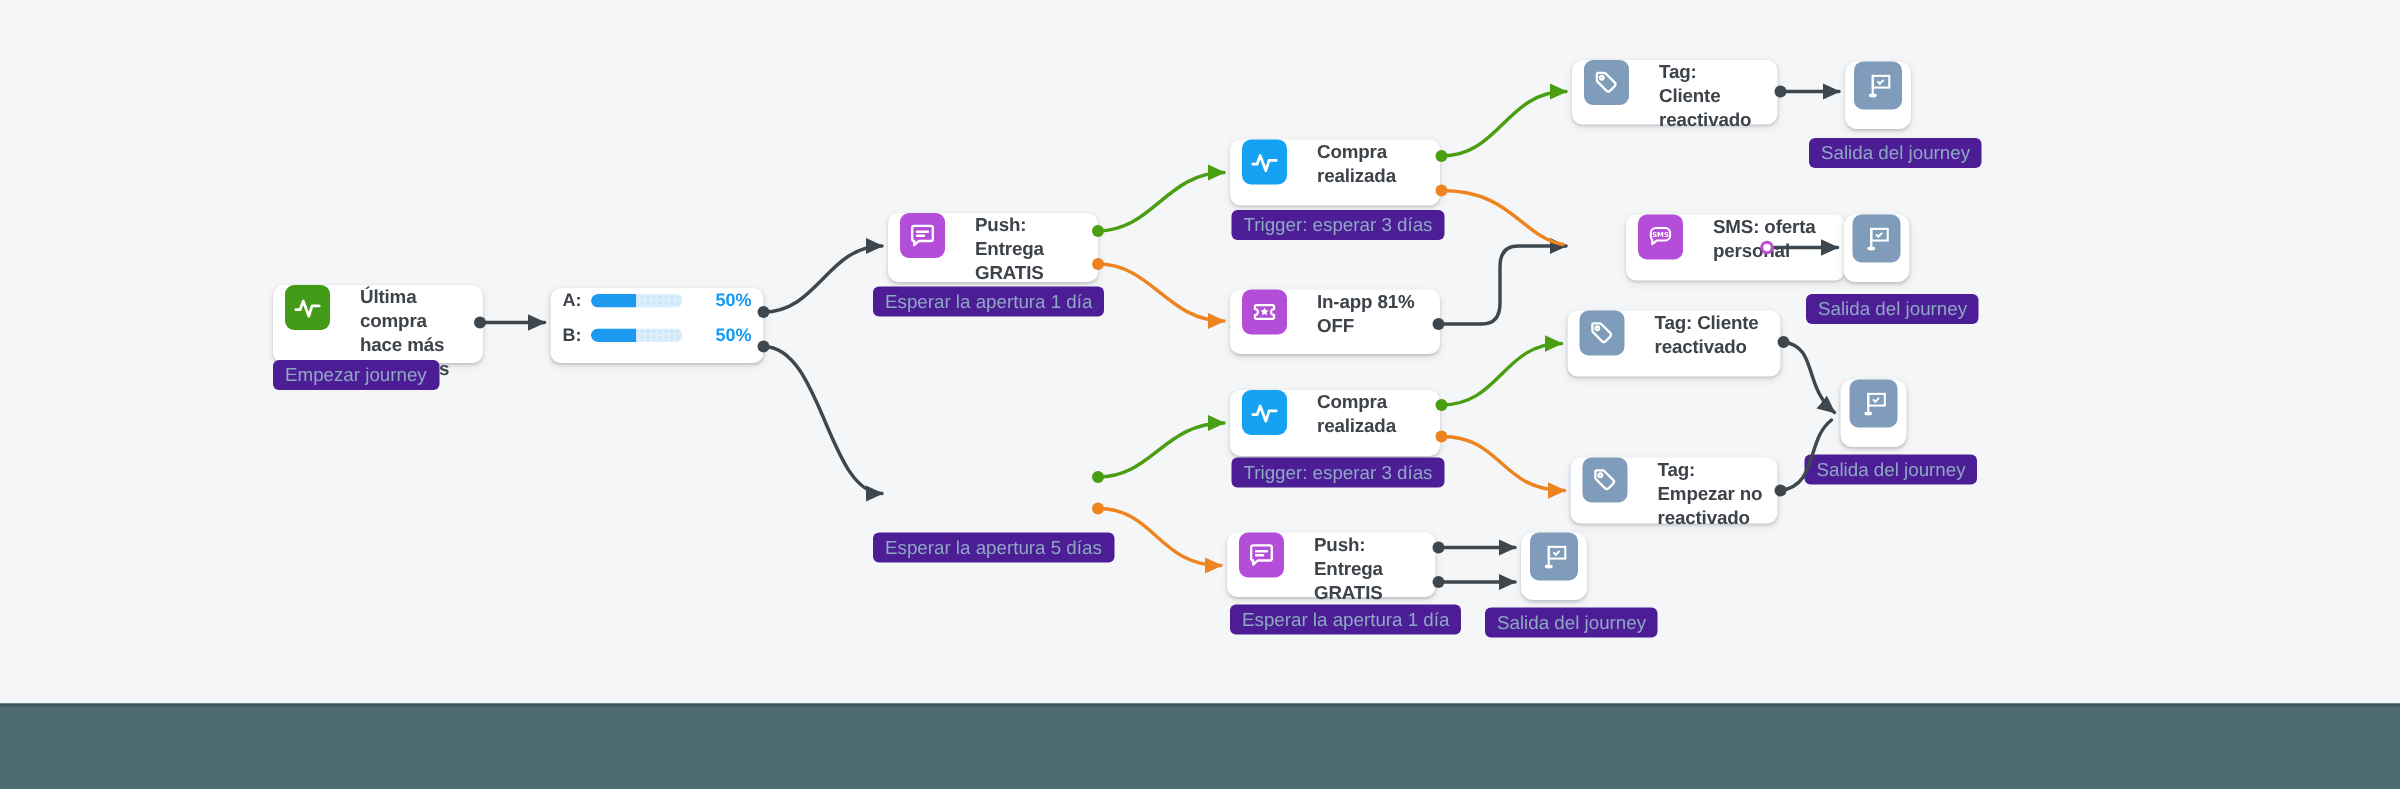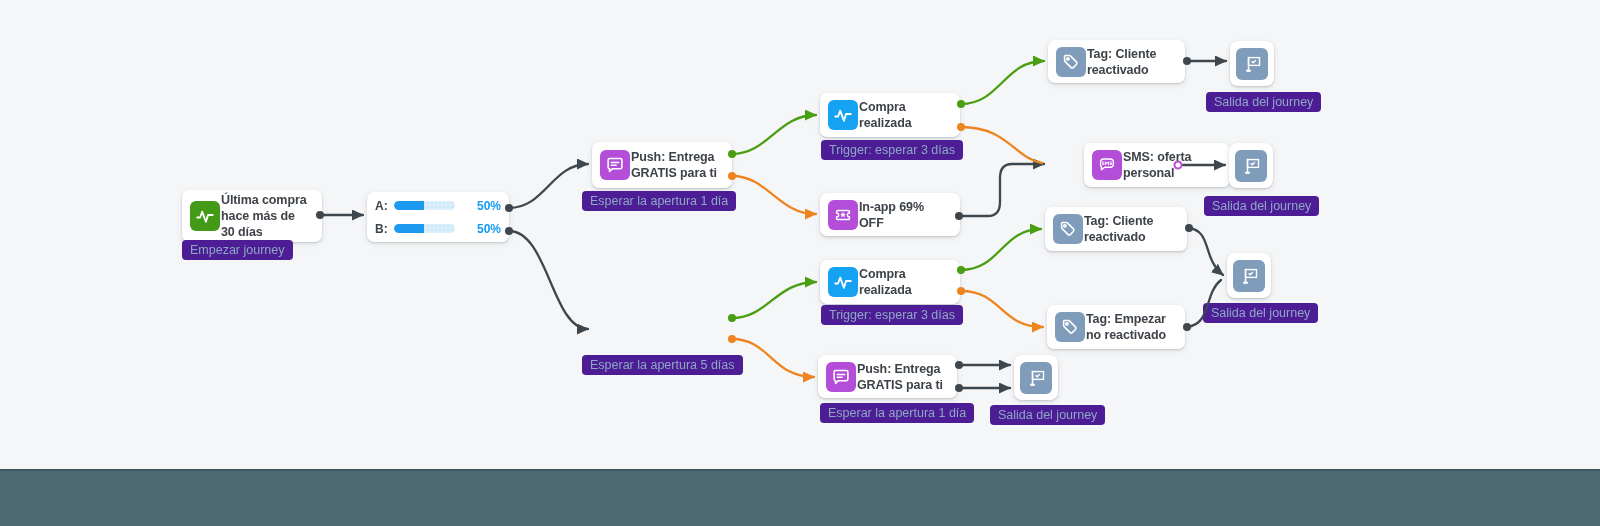--- a/index.html
+++ b/index.html
@@ -1,21 +1,21 @@
 <!DOCTYPE html>
 <html><head>
 <meta charset="utf-8">
 <style>
   html,body{margin:0;padding:0}
   .stage{position:relative;width:1600px;height:526px;background:#f5f6f7;overflow:hidden;
          font-family:"Liberation Sans",sans-serif}
   .wires{position:absolute;left:0;top:0;z-index:3;pointer-events:none}
   .node{position:absolute;z-index:2;background:#fff;border-radius:7px;box-sizing:border-box;
         box-shadow:0 1px 2px rgba(44,56,66,.20),0 2px 6px rgba(44,56,66,.10);
-        display:flex;align-items:center;gap:1px;padding:0 10px 0 8px}
+        display:flex;gap:20px;padding:0 10px 0 8px}
   .node .title{font-size:12.5px;font-weight:bold;color:#3d4349;line-height:1.28;letter-spacing:-.1px}
   .icon{border-radius:6px;display:flex;align-items:center;justify-content:center;
         width:30px;height:30px;flex:0 0 30px}
   .icon svg{width:22px;height:22px;display:block}
   .icon.green{background:#429a16}
   .icon.blue{background:#16a2f2}
   .icon.purple{background:#b44ed9}
   .icon.slate{background:#7f9cba}
   .node.exit{justify-content:center;padding:0;border-radius:8px}
   .node.exit .icon{width:32px;height:32px;flex:0 0 32px;border-radius:6px}
@@ -150,21 +150,21 @@
   </div>
   <div class="pill" style="left:821px;top:140px">Trigger: esperar 3 días</div>
 
   <div class="node" style="left:820px;top:193px;width:140px;height:43px">
     <span class="icon purple">
       <svg viewBox="0 0 24 24" fill="none" stroke="#fff" stroke-width="1.6">
         <path d="M19 9.8V8.3c0-.7-.6-1.3-1.3-1.3H6.3C5.6 7 5 7.6 5 8.3v1.5a2.2 2.2 0 0 1 0 4.4v1.5c0 .7.6 1.3 1.3 1.3h11.4c.7 0 1.3-.6 1.3-1.3v-1.5a2.2 2.2 0 0 1 0-4.4z"></path>
         <path d="M12 8.8l.9 1.8 2 .3-1.4 1.4.3 2-1.8-.9-1.8.9.3-2-1.4-1.4 2-.3z" fill="#fff" stroke="none"></path>
       </svg>
     </span>
-    <span class="title">In-app 69% OFF</span>
+    <span class="title">In-app 81% OFF</span>
   </div>
 
   <div class="node" style="left:1048px;top:40px;width:137px;height:43px">
     <span class="icon slate">
       <svg viewBox="0 0 24 24" fill="none" stroke="#fff" stroke-width="1.7" stroke-linejoin="round">
         <path d="M5 10.2V6a1 1 0 0 1 1-1h4.2a2 2 0 0 1 1.4.6l6.3 6.3a2 2 0 0 1 0 2.8l-3.2 3.2a2 2 0 0 1-2.8 0l-6.3-6.3A2 2 0 0 1 5 10.2z"></path>
         <circle cx="8.6" cy="8.6" r="1.3"></circle>
       </svg>
     </span>
     <span class="title">Tag: Cliente reactivado</span>

